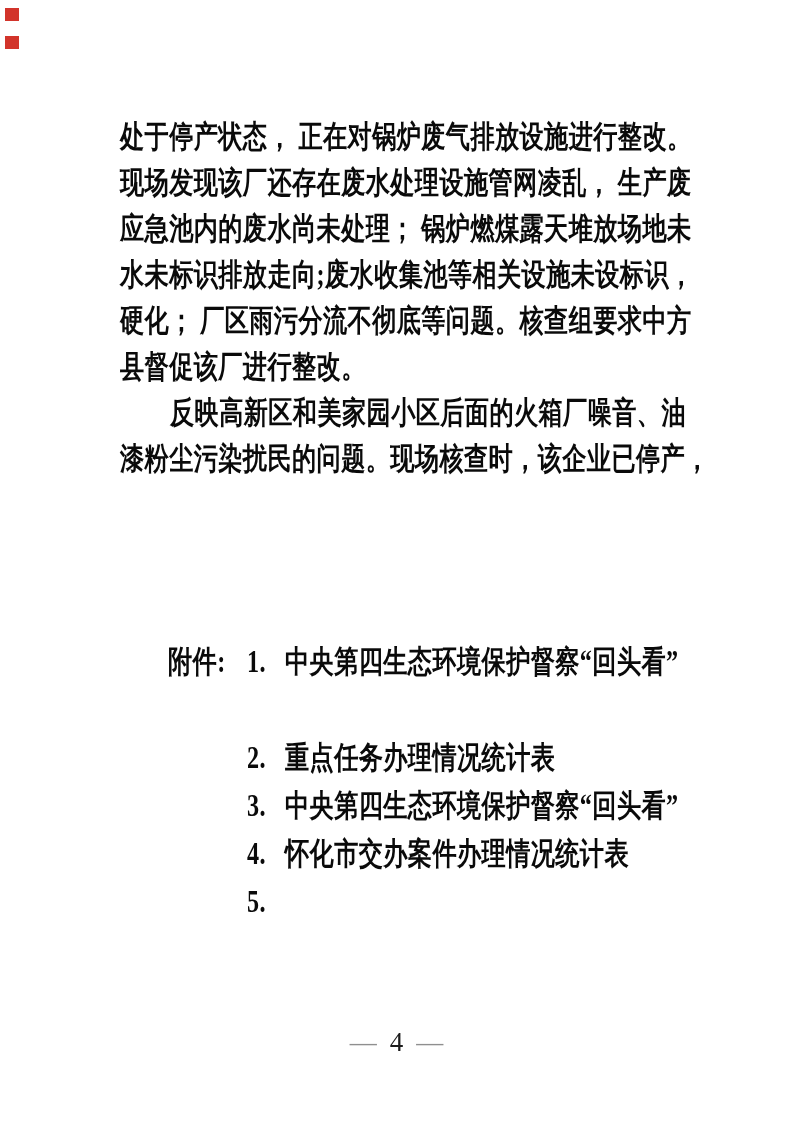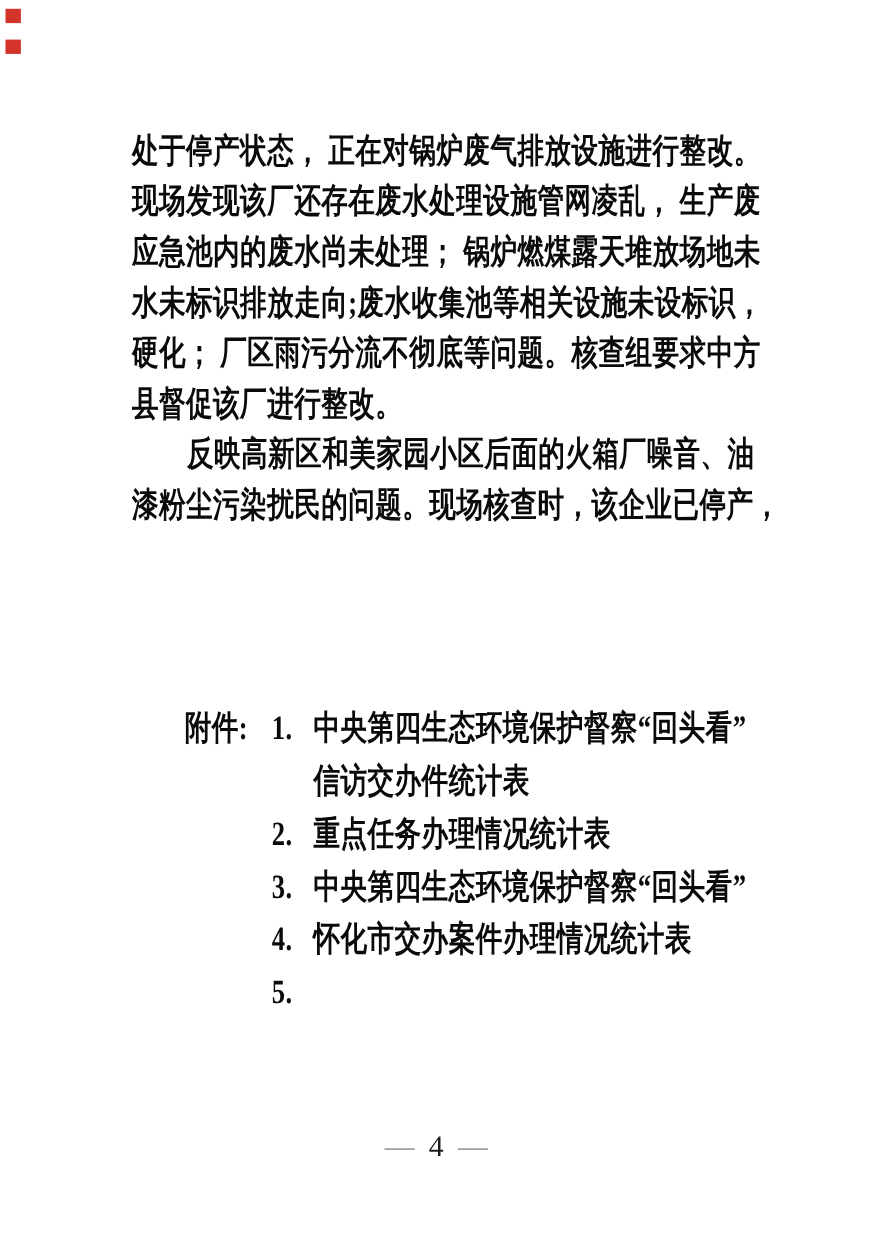--- a/index.html
+++ b/index.html
@@ -110,21 +110,20 @@
 
   <div class="attach-block">
     <div class="arow">
       <div class="acol-label"><span class="sx">附件:</span></div>
       <div class="acol-num"><span class="sx">1.</span></div>
       <div class="acol-text"><span class="sx">中央第四生态环境保护督察“回头看”</span></div>
     </div>
     <div class="arow">
       <div class="acol-label"></div>
       <div class="acol-num"></div>
-      <div class="acol-text"><span class="sx">信访交办件统计表</span></div>
     </div>
     <div class="arow">
       <div class="acol-label"></div>
       <div class="acol-num"><span class="sx">2.</span></div>
       <div class="acol-text"><span class="sx">重点任务办理情况统计表</span></div>
     </div>
     <div class="arow">
       <div class="acol-label"></div>
       <div class="acol-num"><span class="sx">3.</span></div>
       <div class="acol-text"><span class="sx">中央第四生态环境保护督察“回头看”</span></div>

